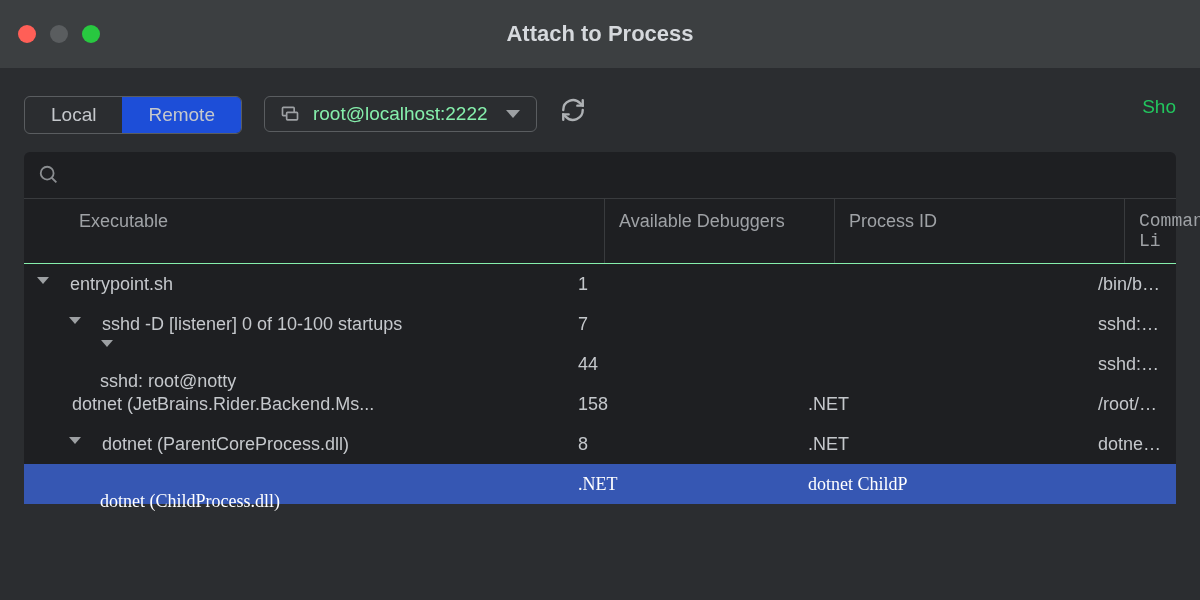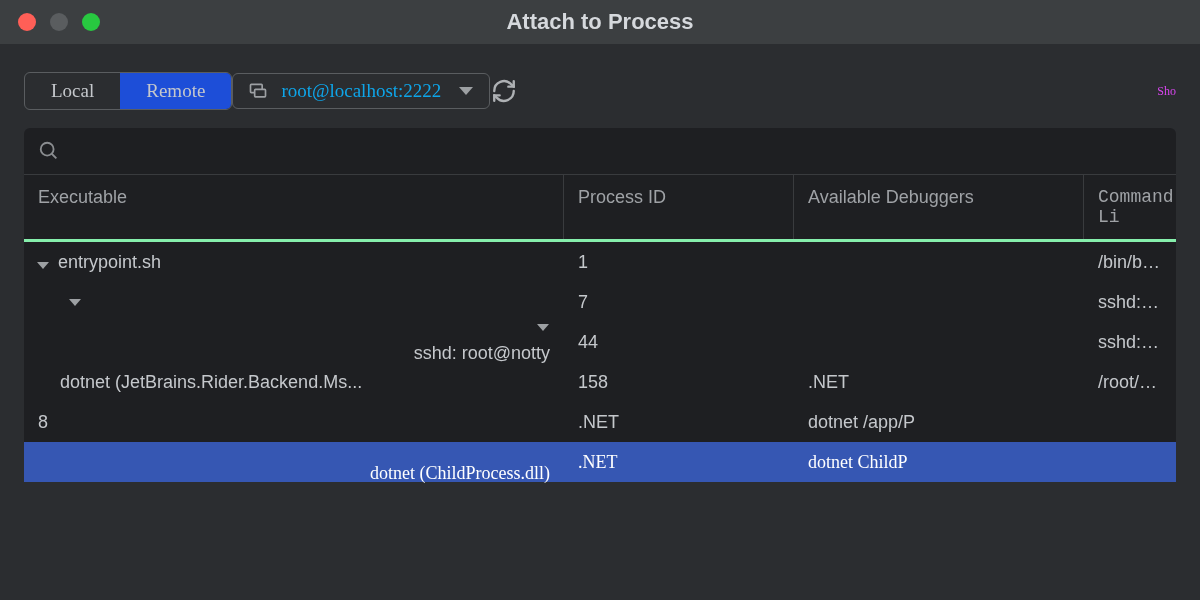--- a/index.html
+++ b/index.html
@@ -6,21 +6,21 @@
   body {
     font-family: -apple-system, "Segoe UI", Arial, sans-serif;
     background: #2b2d30;
     color: #bfc2c7;
     width: 1200px;
     height: 600px;
     overflow: hidden;
     font-size: 18px;
   }
   .titlebar {
-    height: 44px;
+    height: 68px;
     display: flex;
     align-items: center;
     background: #3c3f41;
     position: relative;
     padding: 0 18px;
   }
   .traffic-lights { display: flex; gap: 14px; align-items: center; }
   .tl { width: 18px; height: 18px; border-radius: 50%; }
   .tl-close { background: #ff5f57; }
   .tl-min { background: #5a5d5f; }
@@ -29,24 +29,24 @@
     position: absolute;
     left: 50%;
     transform: translateX(-50%);
     font-size: 22px;
     font-weight: 600;
     color: #d6d9dd;
     white-space: nowrap;
   }
   .toolbar {
     display: flex;
-    align-items: center;
+    align-items: flex-start;
     padding: 28px 24px 18px 24px;
+    gap: 22px;
     background: #2b2d30;
-    font-family: Liberation Serif, serif;
   }
   .segmented {
     display: flex;
     border: 1px solid #5a5d60;
     border-radius: 6px;
     overflow: hidden;
   }
   .seg-btn {
     padding: 7px 26px;
     font-size: 19px;
@@ -63,53 +63,54 @@
     border: 1px solid #5a5d60;
     border-radius: 6px;
     padding: 6px 16px 6px 14px;
     gap: 12px;
     cursor: pointer;
   }
   .host-icon {
     width: 22px; height: 20px;
     display:flex; align-items:center; justify-content:center;
   }
-  .host-text { font-size: 19px; color: #0ea5e9; }
+  .host-text { font-size: 19px; color: #86efac; }
   .chevron-down {
     width: 0; height: 0;
     border-left: 7px solid transparent;
     border-right: 7px solid transparent;
     border-top: 8px solid #9da0a3;
     margin-left: 6px;
   }
   .refresh-btn {
     width: 28px; height: 28px;
     display:flex; align-items:center; justify-content:center;
     cursor:pointer;
   }
   .spacer { flex: 1; }
-  .show-label { font-size: 12px; color: #d946ef; white-space: nowrap; margin-left: 32px; }
+  .show-label { font-size: 19px; color: #22c55e; white-space: nowrap; margin-left: 32px; }
   .search-row {
     background: #1e1f22;
     margin: 0 24px;
     border-radius: 6px 6px 0 0;
     padding: 12px 14px;
     display:flex;
     align-items:center;
   }
   .search-icon { width: 22px; height: 22px; color:#7f8285; }
   .table-wrap {
     margin: 0 24px;
     background: #1e1f22;
   }
   .thead {
     display: grid;
     grid-template-columns: 540px 230px 290px 1fr;
     border-top: 1px solid #393b3e;
-    border-bottom: 3px solid #86efac;
+    border-bottom: 1px solid #86efac;
+    padding-left: 41px;
   }
   .th {
     padding: 12px 14px;
     font-size: 18px;
     color: #9fa2a6;
     border-right: 1px solid #393b3e;
   }
   .th:last-child { border-right: none; font-family: Liberation Mono, monospace; }
   .tbody { }
   .row {
@@ -121,21 +122,21 @@
   .row.selected { background: #3657b3; color: #ffffff; }
   .row.selected .cell { color: #ffffff; font-family: Liberation Serif, serif; }
   .cell {
     padding: 0 14px;
     font-size: 18px;
     color: #c5c8cc;
     white-space: nowrap;
     overflow: hidden;
     text-overflow: ellipsis;
   }
-  .exec-cell { display: flex; align-items: flex-end; gap: 8px; }
+  .exec-cell { display: flex; align-items: flex-start; gap: 20px; }
   .tree-toggle {
     width: 14px; height: 14px;
     display:inline-flex; align-items:center; justify-content:center;
     flex-shrink:0;
   }
   .chev-down-sm {
     width:0;height:0;
     border-left:6px solid transparent;
     border-right:6px solid transparent;
     border-top:7px solid #9da0a3;
@@ -189,41 +190,42 @@
     <svg viewBox="0 0 24 24" width="22" height="22" fill="none" stroke="#8a8d90" stroke-width="2">
       <circle cx="10" cy="10" r="7"></circle>
       <line x1="20" y1="20" x2="15" y2="15"></line>
     </svg>
   </span>
 </div>
 
 <div class="table-wrap">
   <div class="thead">
     <div class="th">Executable</div>
+    <div class="th">Available Debuggers</div>
     <div class="th">Process ID</div>
-    <div class="th">Available Debuggers</div>
     <div class="th">Command Li</div>
   </div>
   <div class="tbody" id="tbody">
       <div class="row">
         <div class="cell exec-cell indent-0">
           <span class="tree-toggle">
             <span class="chev-down-sm"></span>
           </span>
           <span>entrypoint.sh</span>
         </div>
         <div class="cell">1</div>
         <div class="cell"></div>
         <div class="cell">/bin/bash /app</div>
       </div>
       <div class="row">
         <div class="cell exec-cell indent-1">
           <span class="tree-toggle">
             <span class="chev-down-sm"></span>
           </span>
+          <span>sshd -D [listener] 0 of 10-100 startups</span>
         </div>
         <div class="cell">7</div>
         <div class="cell"></div>
         <div class="cell">sshd: /usr/sbi</div>
       </div>
       <div class="row">
         <div class="cell exec-cell indent-2">
           <span class="tree-toggle">
             <span class="chev-down-sm"></span>
           </span>
@@ -236,20 +238,26 @@
       <div class="row">
         <div class="cell exec-cell indent-3">
           <span class="tree-toggle"></span>
           <span>dotnet (JetBrains.Rider.Backend.Ms...</span>
         </div>
         <div class="cell">158</div>
         <div class="cell">.NET</div>
         <div class="cell">/root/.local/sh</div>
       </div>
       <div class="row">
+        <div class="cell exec-cell indent-1">
+          <span class="tree-toggle">
+            <span class="chev-down-sm"></span>
+          </span>
+          <span>dotnet (ParentCoreProcess.dll)</span>
+        </div>
         <div class="cell">8</div>
         <div class="cell">.NET</div>
         <div class="cell">dotnet /app/P</div>
       </div>
       <div class="row selected">
         <div class="cell exec-cell indent-2">
           <span class="tree-toggle"></span>
           <span>dotnet (ChildProcess.dll)</span>
         </div>
         <div class="cell">.NET</div>

